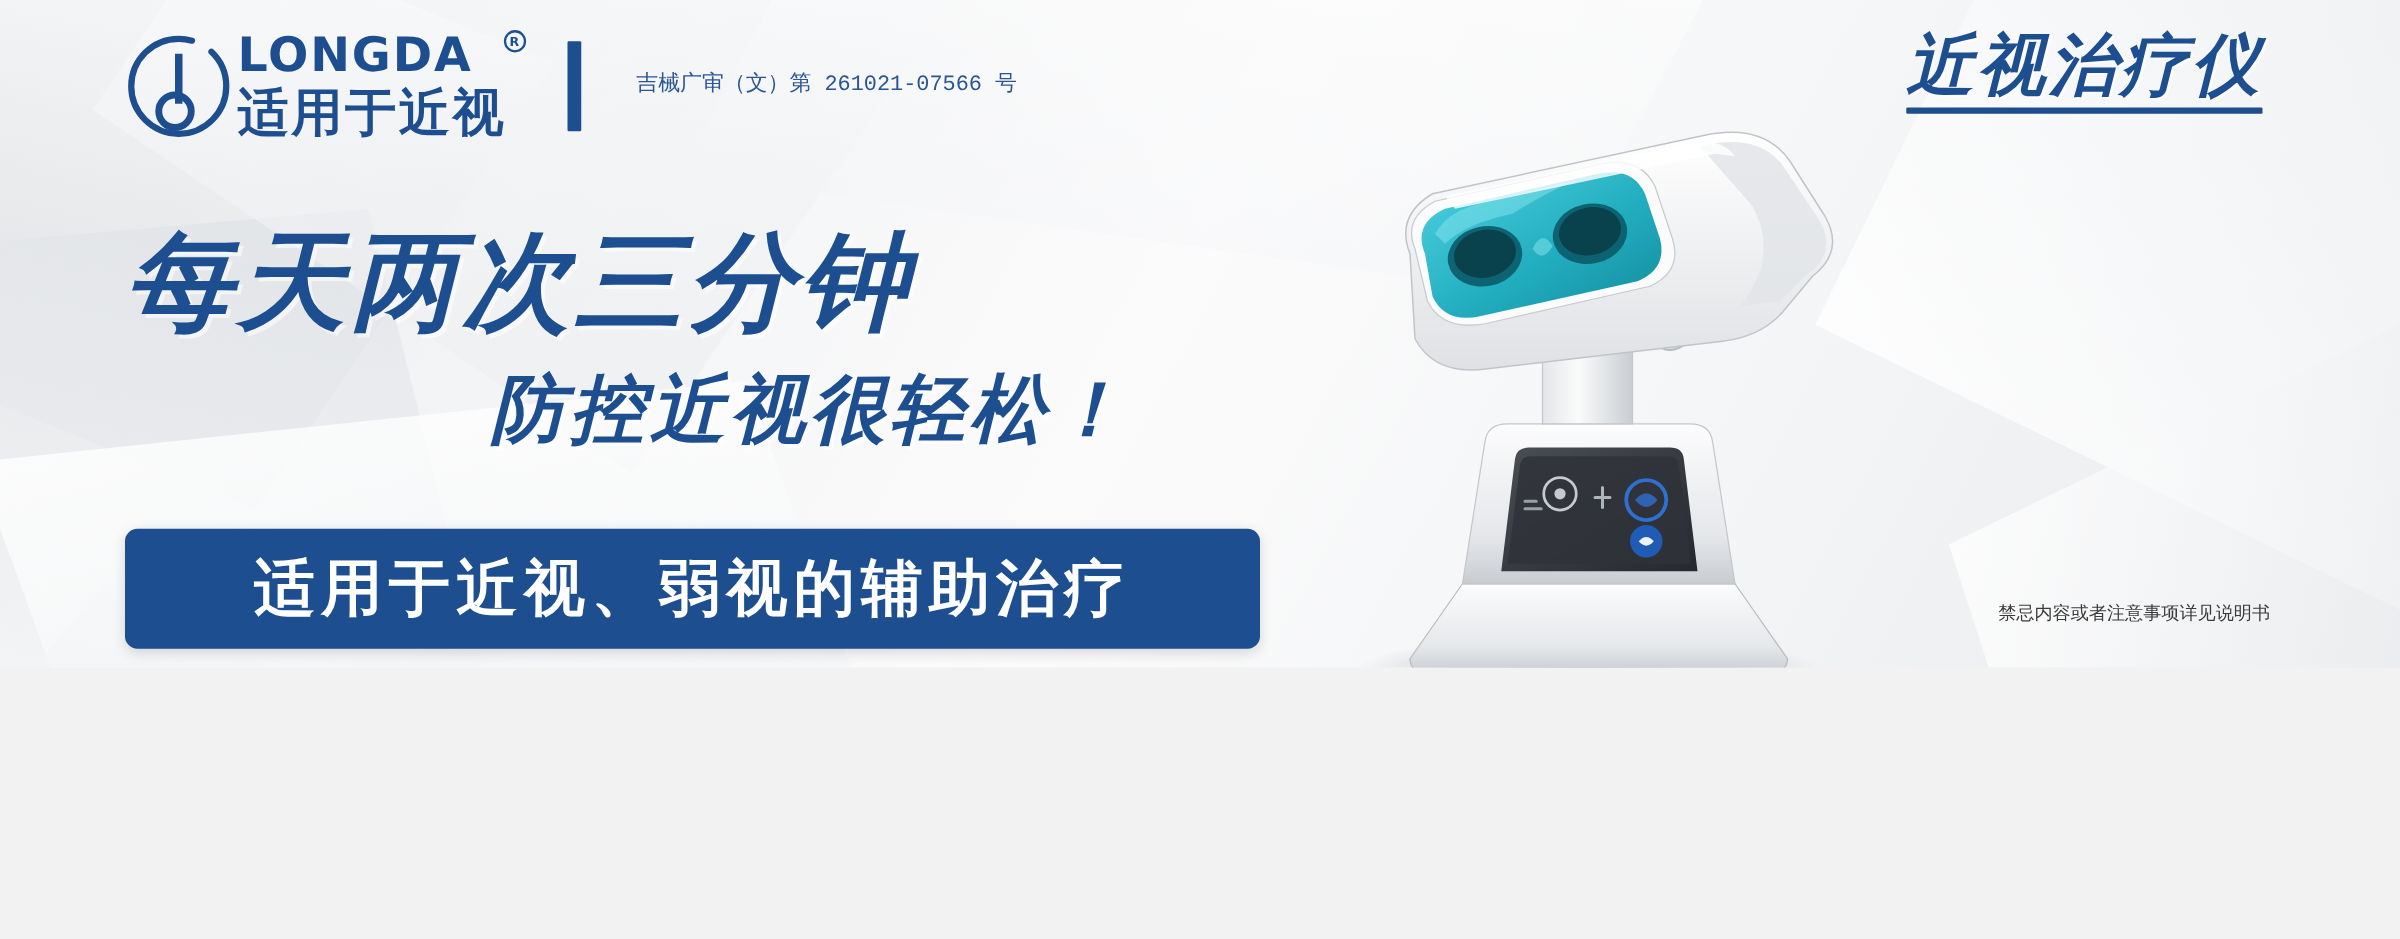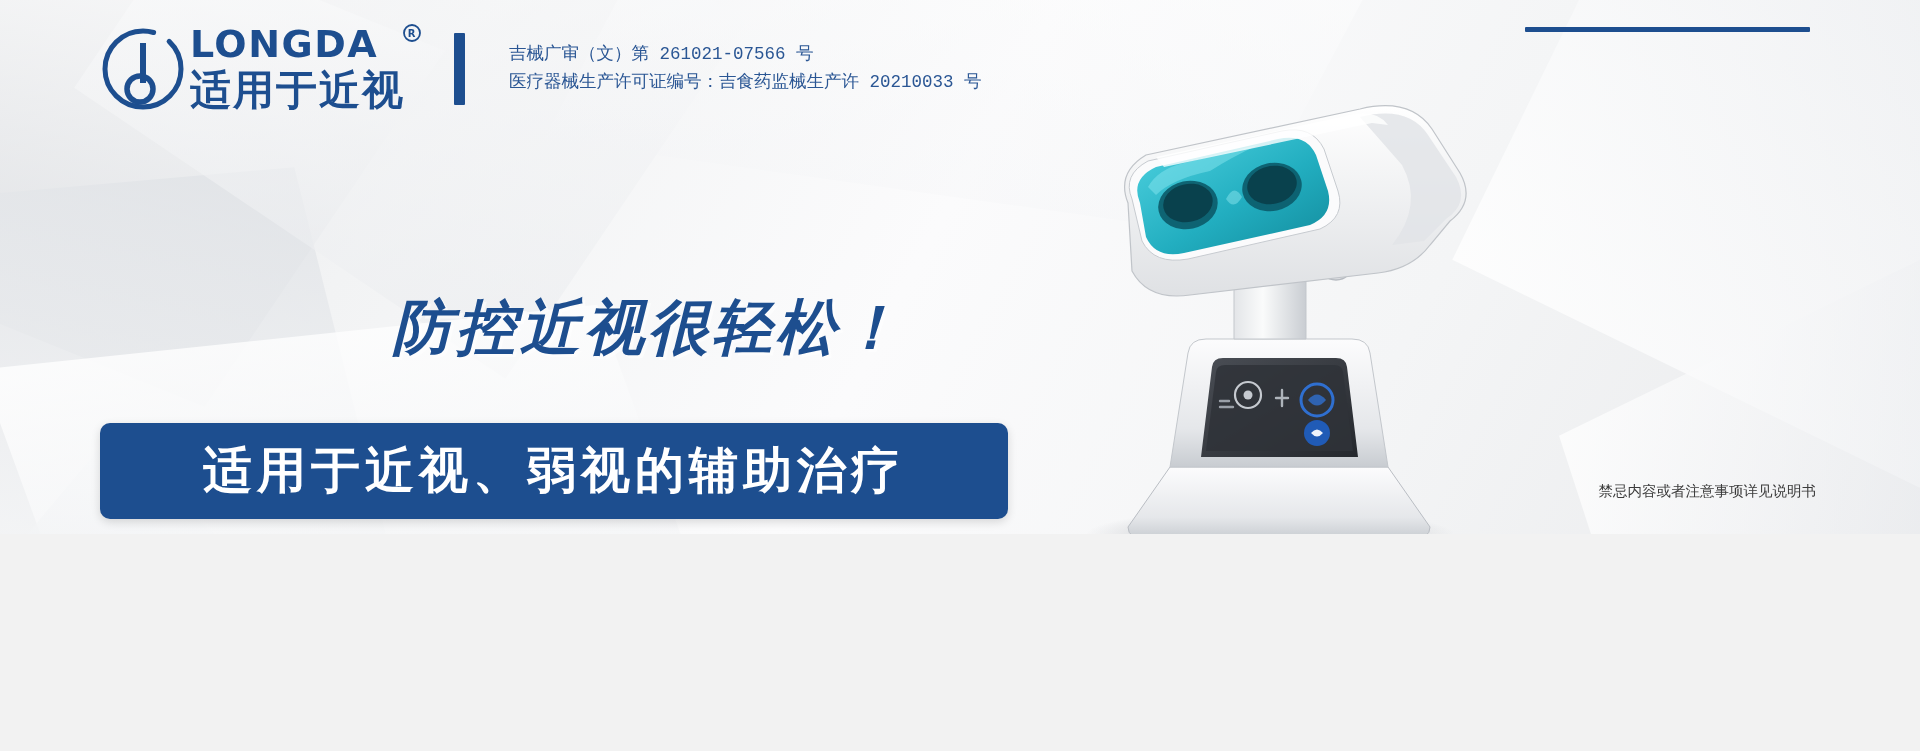--- a/index.html
+++ b/index.html
@@ -174,28 +174,29 @@
           <text x="222" y="14" font-family="DejaVu Sans, sans-serif" font-size="10" text-anchor="middle" fill="#1d4e8f">R</text>
         </svg>
       </div>
       <div id="logo-cn">适用于近视</div>
     </div>
 
     <div id="reg-divider"></div>
 
     <div id="reg-lines">
       <div>吉械广审（文）第 261021-07566 号</div>
-      <div>医疗器械生产许可证编号：吉食药监械生产许 20210033 号</div>
     </div>
   </div>
 
   <div id="product-title-wrap">
+    <div id="product-title">近视治疗仪</div>
     <div id="product-title-rule" style="width: 285px;"></div>
   </div>
 
+  <div id="headline-1" class="headline">每天两次三分钟</div>
   <div id="headline-2" class="headline">防控近视很轻松！</div>
 
   <div id="cta-box">
     <span id="cta-text">适用于近视、弱视的辅助治疗</span>
   </div>
 
   <div id="device">
     <svg width="530" height="470" viewBox="0 0 530 470" aria-hidden="true">
       <defs>
         <linearGradient id="bodyG" x1="0" y1="0" x2="1" y2="1">

